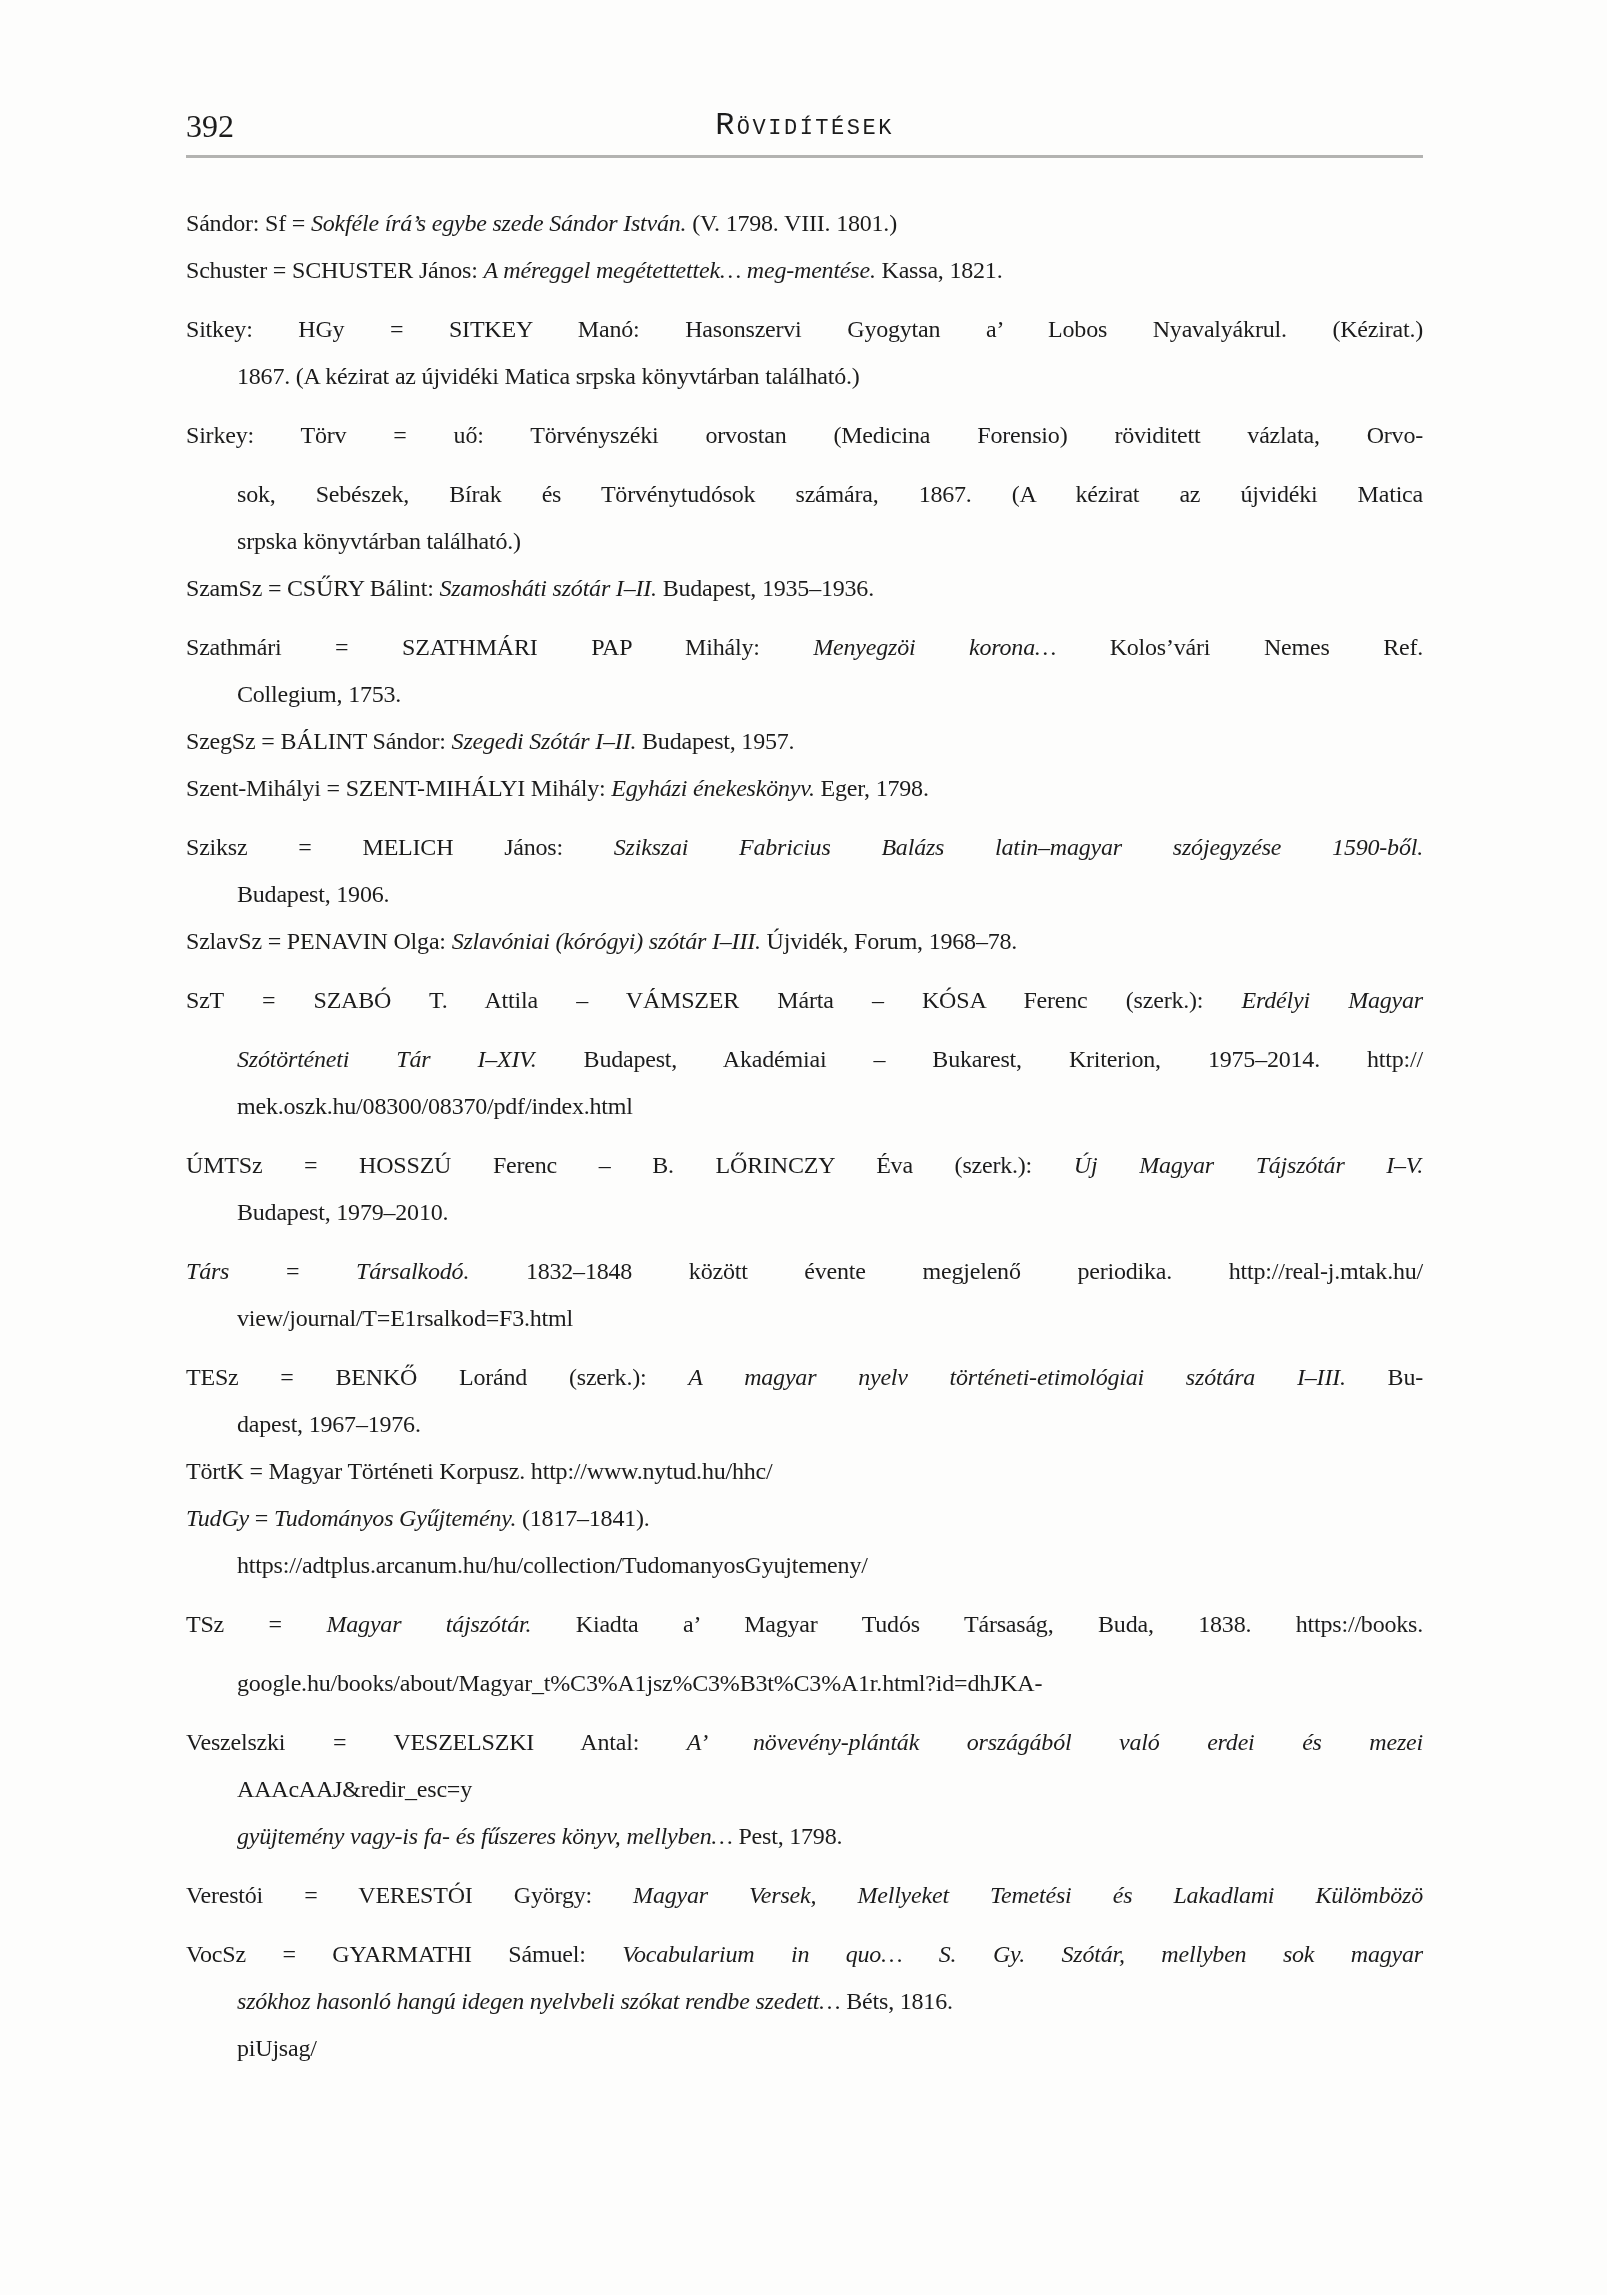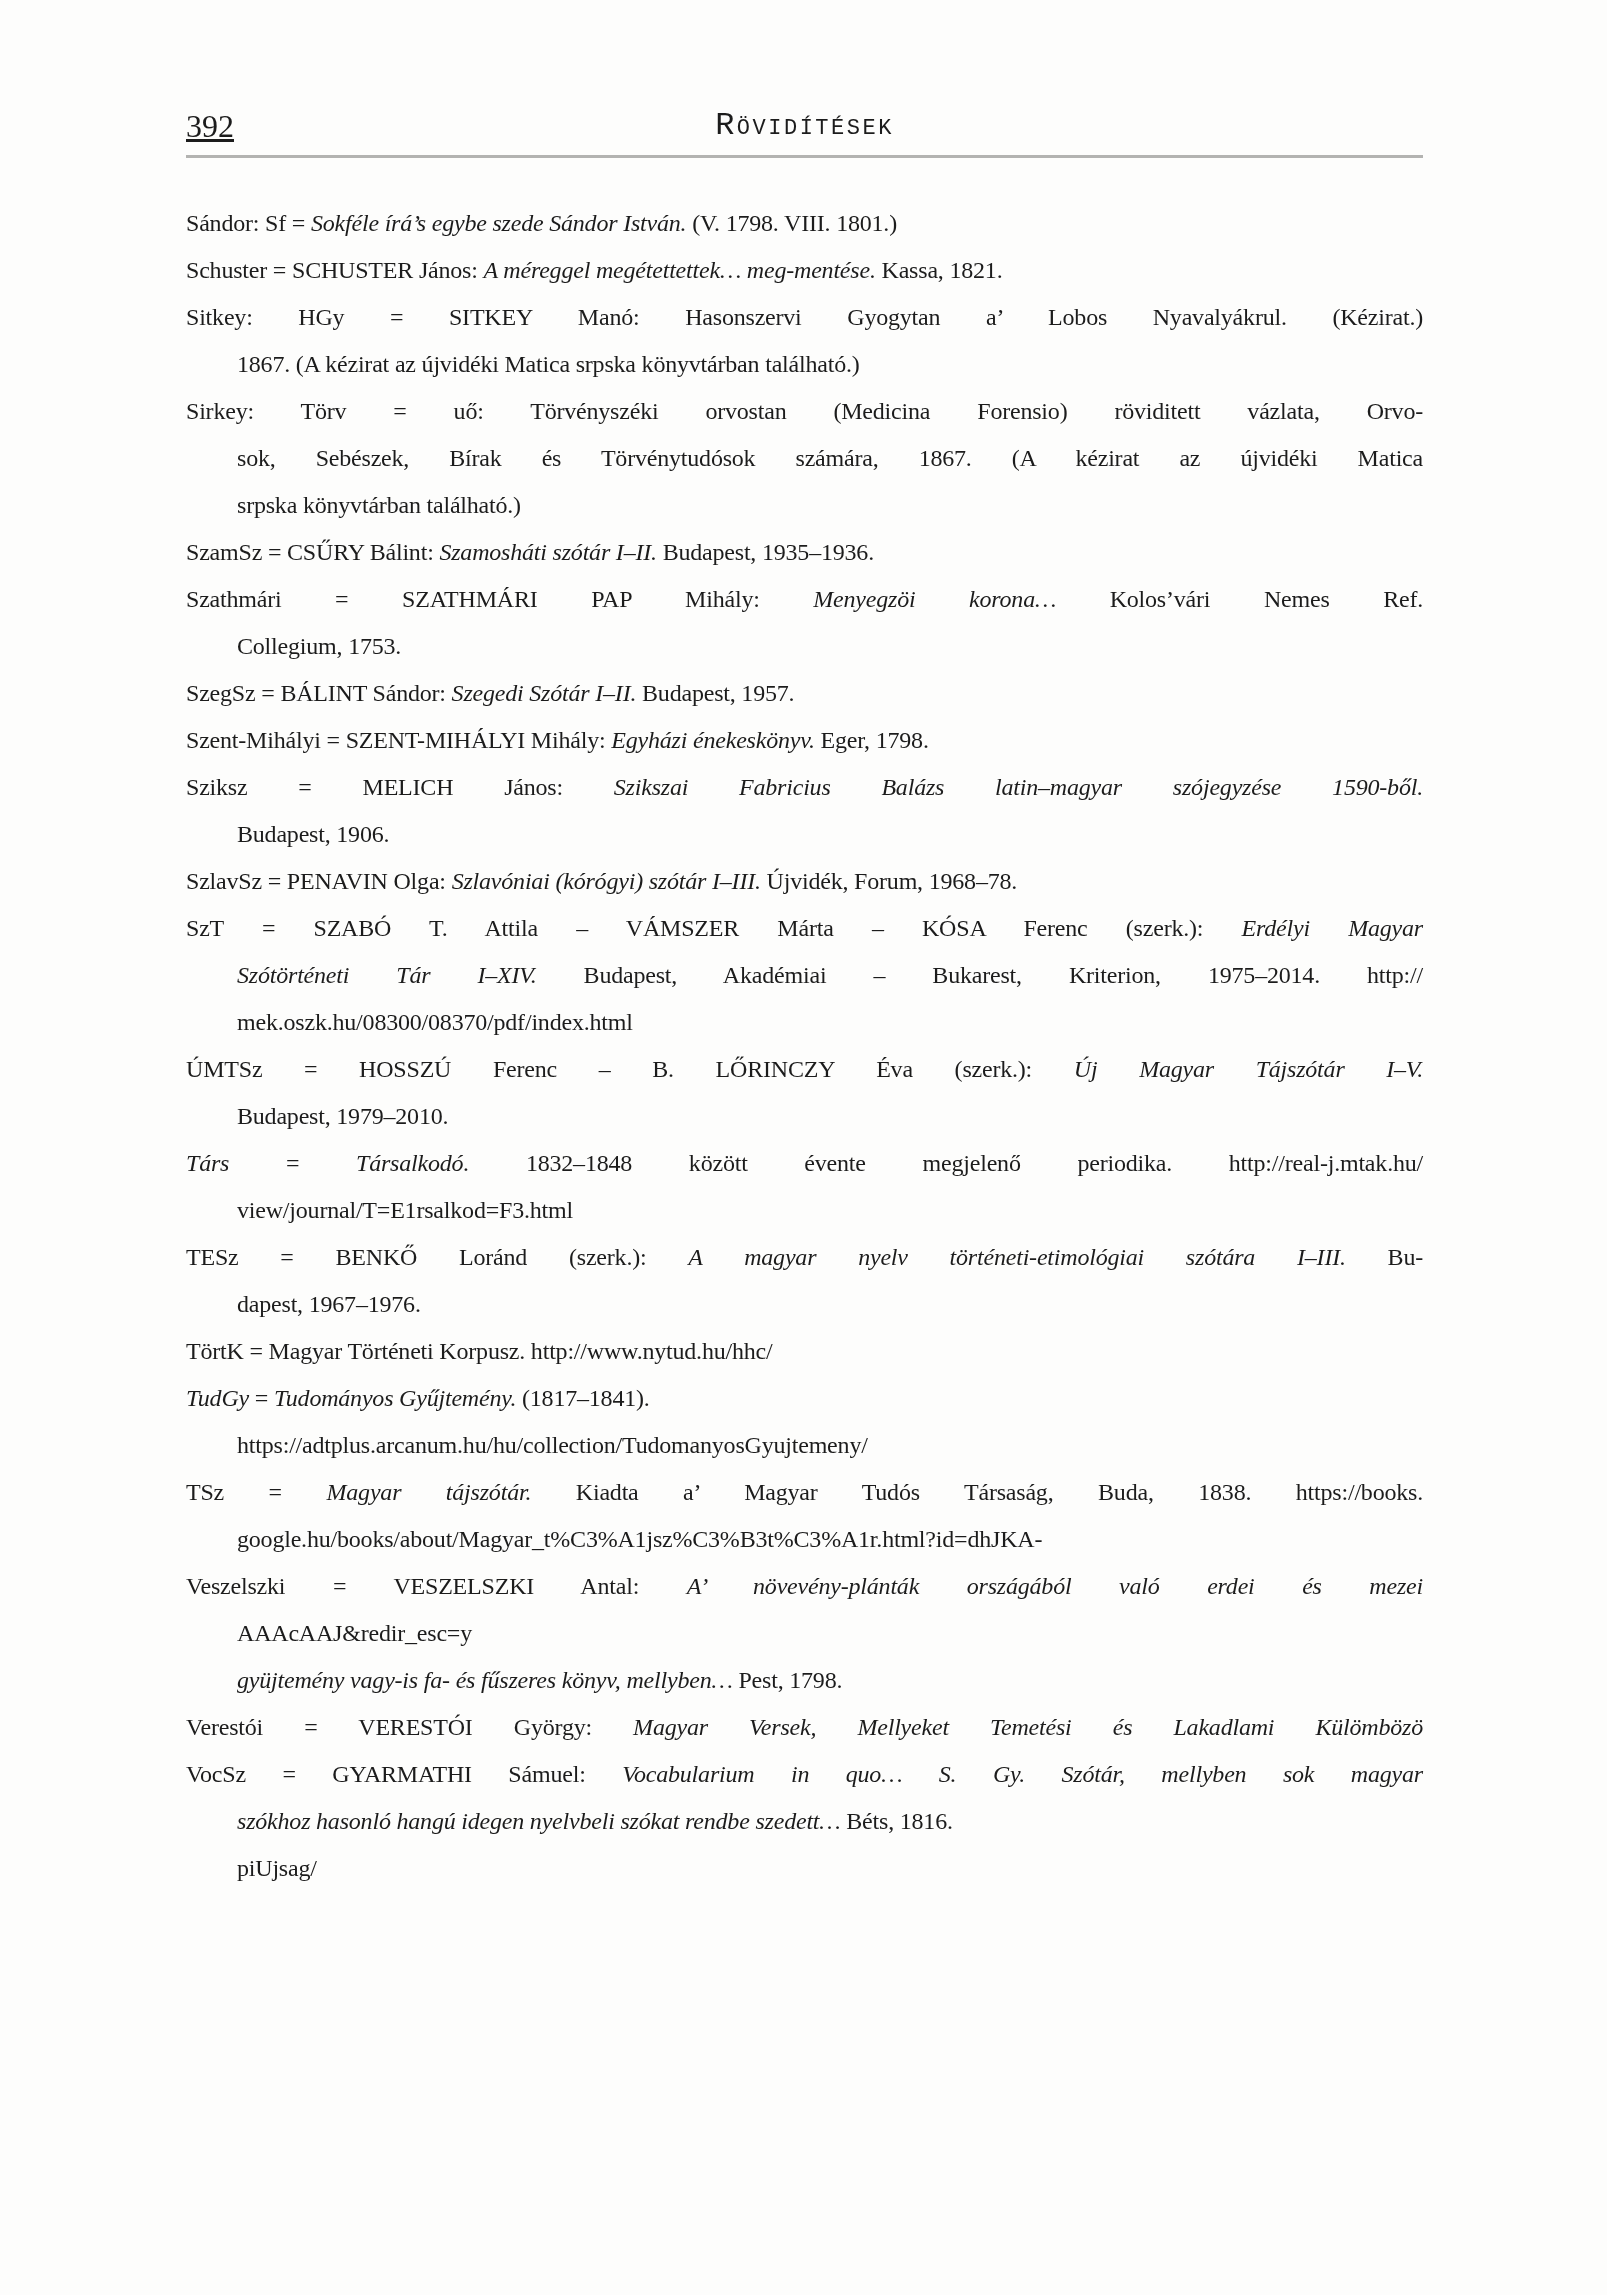--- a/index.html
+++ b/index.html
@@ -9,21 +9,21 @@
     font-family: "Liberation Serif", "DejaVu Serif", serif;
     color: #1c1c1c;
   }
   .page { position: relative; width: 1608px; height: 2295px; overflow: hidden; }
 
   .header {
     position: absolute; left: 186px; top: 106px; width: 1237px; height: 45px;
   }
   .page-number {
     position: absolute; left: 0; top: 0;
-    font-size: 32px; line-height: 40px; text-decoration: underline;
+    font-size: 32px; line-height: 40px;
   }
   .running-title {
     position: absolute; left: 0; top: 0; width: 100%;
     text-align: center;
     font-variant: small-caps;
     font-size: 32px; line-height: 40px;
     letter-spacing: 2.5px;
     font-family: Liberation Mono, monospace;
   }
   .rule {
@@ -35,21 +35,21 @@
     position: absolute; left: 186px; top: 200px; width: 1237px;
   }
   .line {
     font-size: 24px;
     line-height: 47px;
     letter-spacing: -0.2px;
     white-space: nowrap;
     text-align: justify;
     text-align-last: left;
   }
-  .line.fill { text-align-last: justify; }
+  .line.fill { text-align-last: justify; margin-top: 12px; }
   .line.indent { padding-left: 51px; }
   .it { font-style: italic; }
 </style>
 </head>
 <body>
 
 <div class="page">
   <div class="header">
     <span class="running-title">Rövidítések</span>
     <span class="page-number">392</span>

